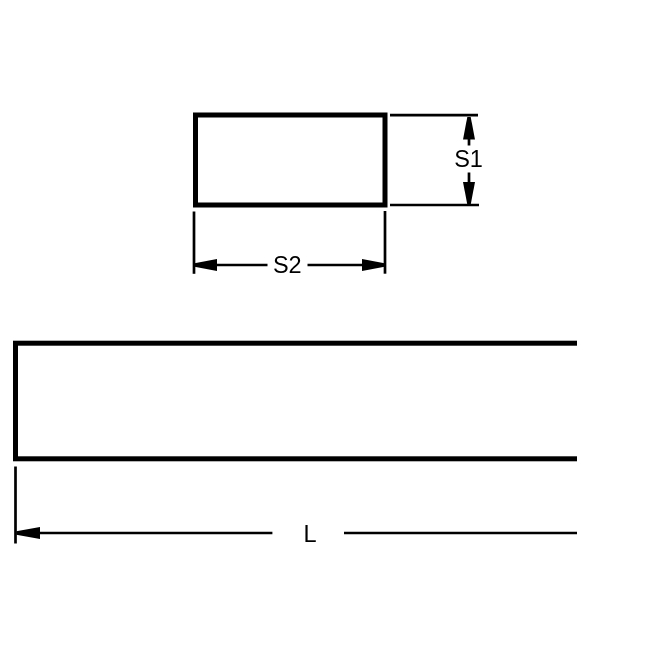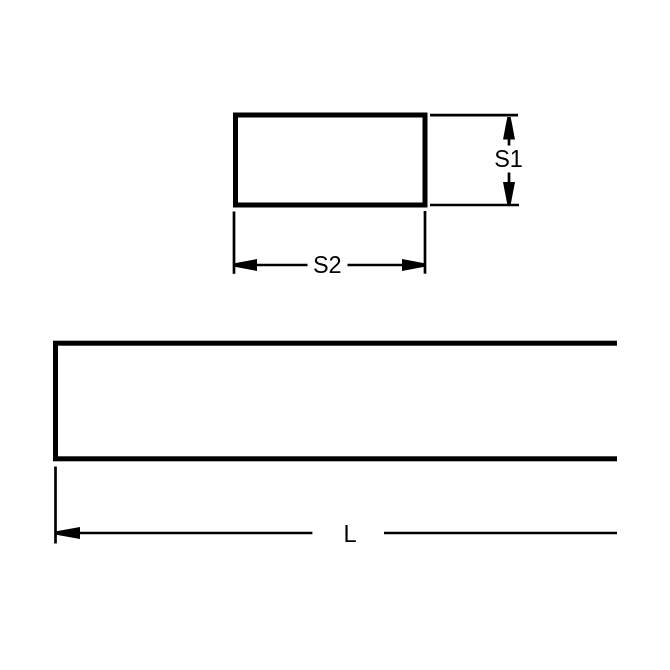--- a/index.html
+++ b/index.html
@@ -1,16 +1,16 @@
 <!DOCTYPE html>
 <html><head>
 <meta charset="utf-8">
 <style>
   html,body{margin:0;padding:0;background:#ffffff;}
-  .page{width:577px;height:670px;position:relative;background:#ffffff;overflow:hidden;padding-left:40px;}
+  .page{width:577px;height:670px;position:relative;background:#ffffff;overflow:hidden;}
   svg{display:block;}
   text{font-family:"Liberation Sans",sans-serif;fill:#000000;}
 </style>
 </head>
 <body>
 <div class="page">
 <svg width="670" height="670" viewBox="0 0 670 670" xmlns="http://www.w3.org/2000/svg">
 
   <rect x="0" y="0" width="670" height="670" fill="#ffffff"></rect>
 

